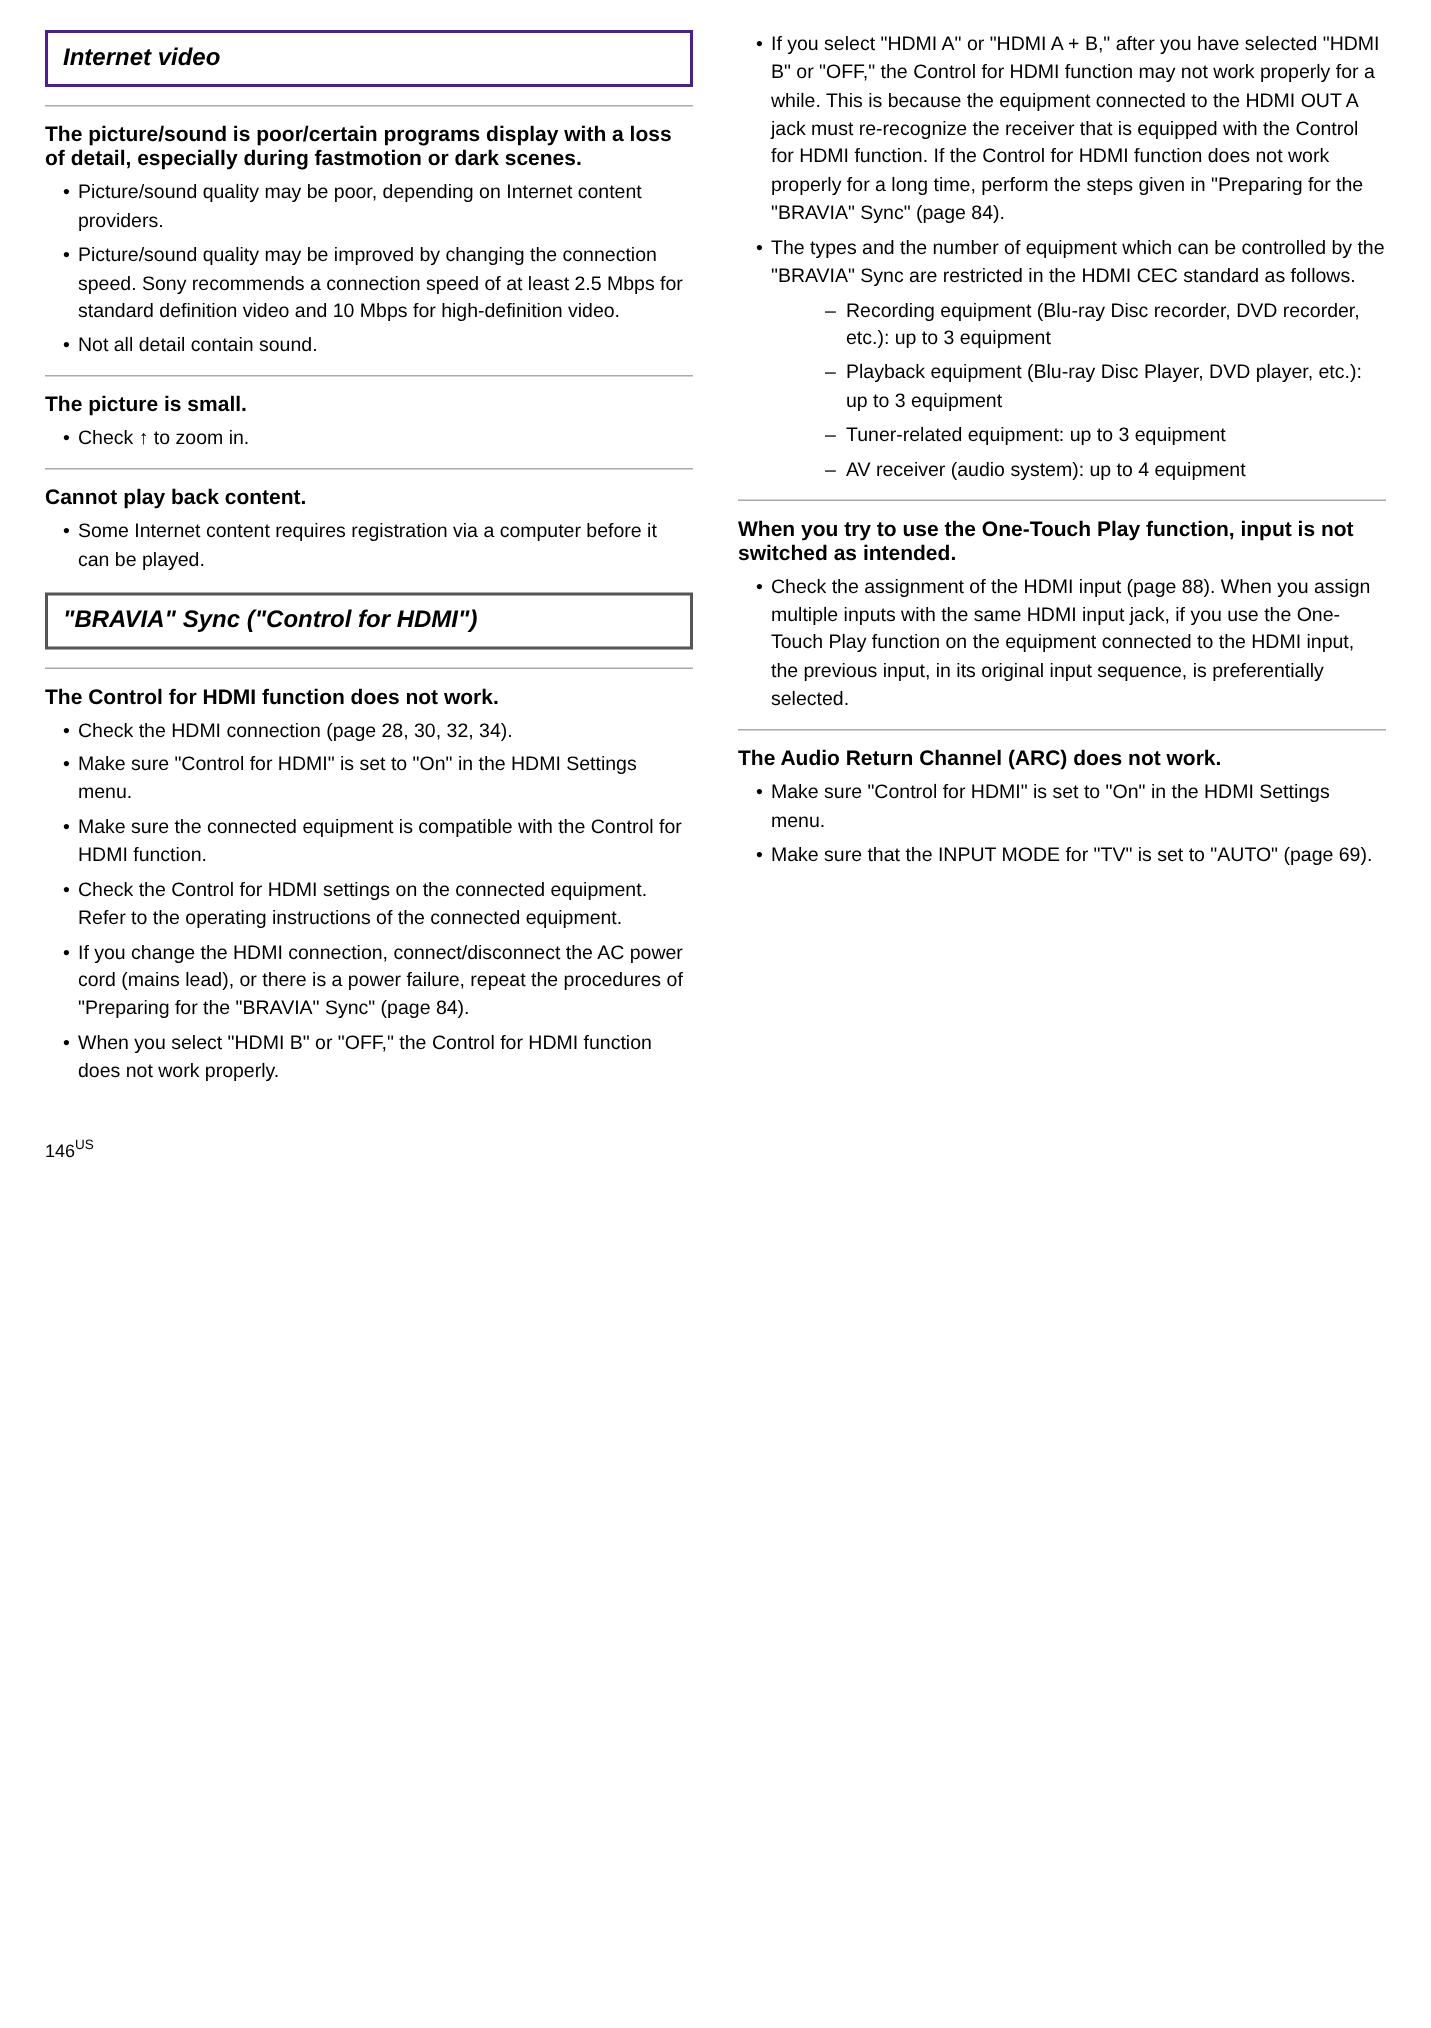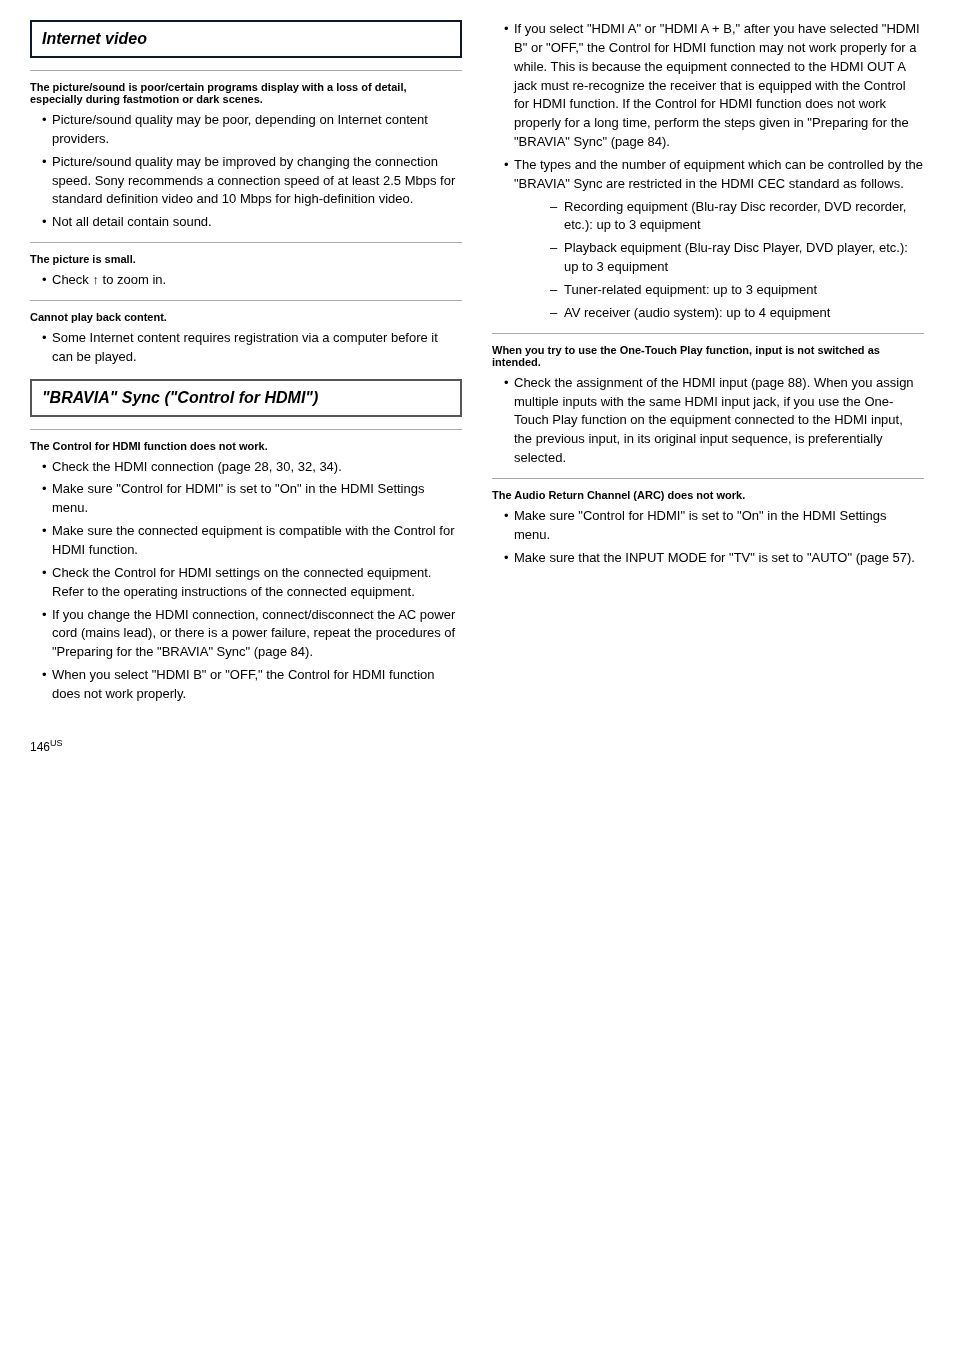--- a/index.html
+++ b/index.html
@@ -28,35 +28,35 @@
       flex: 1;
       min-width: 0;
     }
 
     .right-column {
       flex: 1;
       min-width: 0;
     }
 
     .section-box {
-      border: 2px solid #0f172a;
+      border: 2px solid #4c1d95;
       padding: 8px 10px;
       margin-bottom: 12px;
     }
 
     .section-title {
       font-size: 16px;
       font-weight: bold;
       font-style: italic;
       color: #000;
     }
 
     .subsection-heading {
       font-weight: bold;
-      font-size: 11px;
+      font-size: 14px;
       margin-bottom: 6px;
       margin-top: 10px;
     }
 
     .subsection-heading:first-child {
       margin-top: 0;
     }
 
     hr.divider {
       border: none;
@@ -188,18 +188,18 @@
     <hr class="divider">
     <div class="subsection-heading">When you try to use the One-Touch Play function, input is not switched as intended.</div>
     <ul class="bullet-list">
       <li>Check the assignment of the HDMI input (page 88). When you assign multiple inputs with the same HDMI input jack, if you use the One-Touch Play function on the equipment connected to the HDMI input, the previous input, in its original input sequence, is preferentially selected.</li>
     </ul>
 
     <hr class="divider">
     <div class="subsection-heading">The Audio Return Channel (ARC) does not work.</div>
     <ul class="bullet-list">
       <li>Make sure "Control for HDMI" is set to "On" in the HDMI Settings menu.</li>
-      <li>Make sure that the INPUT MODE for "TV" is set to "AUTO" (page 57).</li>
+      <li>Make sure that the INPUT MODE for "TV" is set to "AUTO" (page 69).</li>
     </ul>
 
   </div>
 
 </div>
 
 </body></html>

